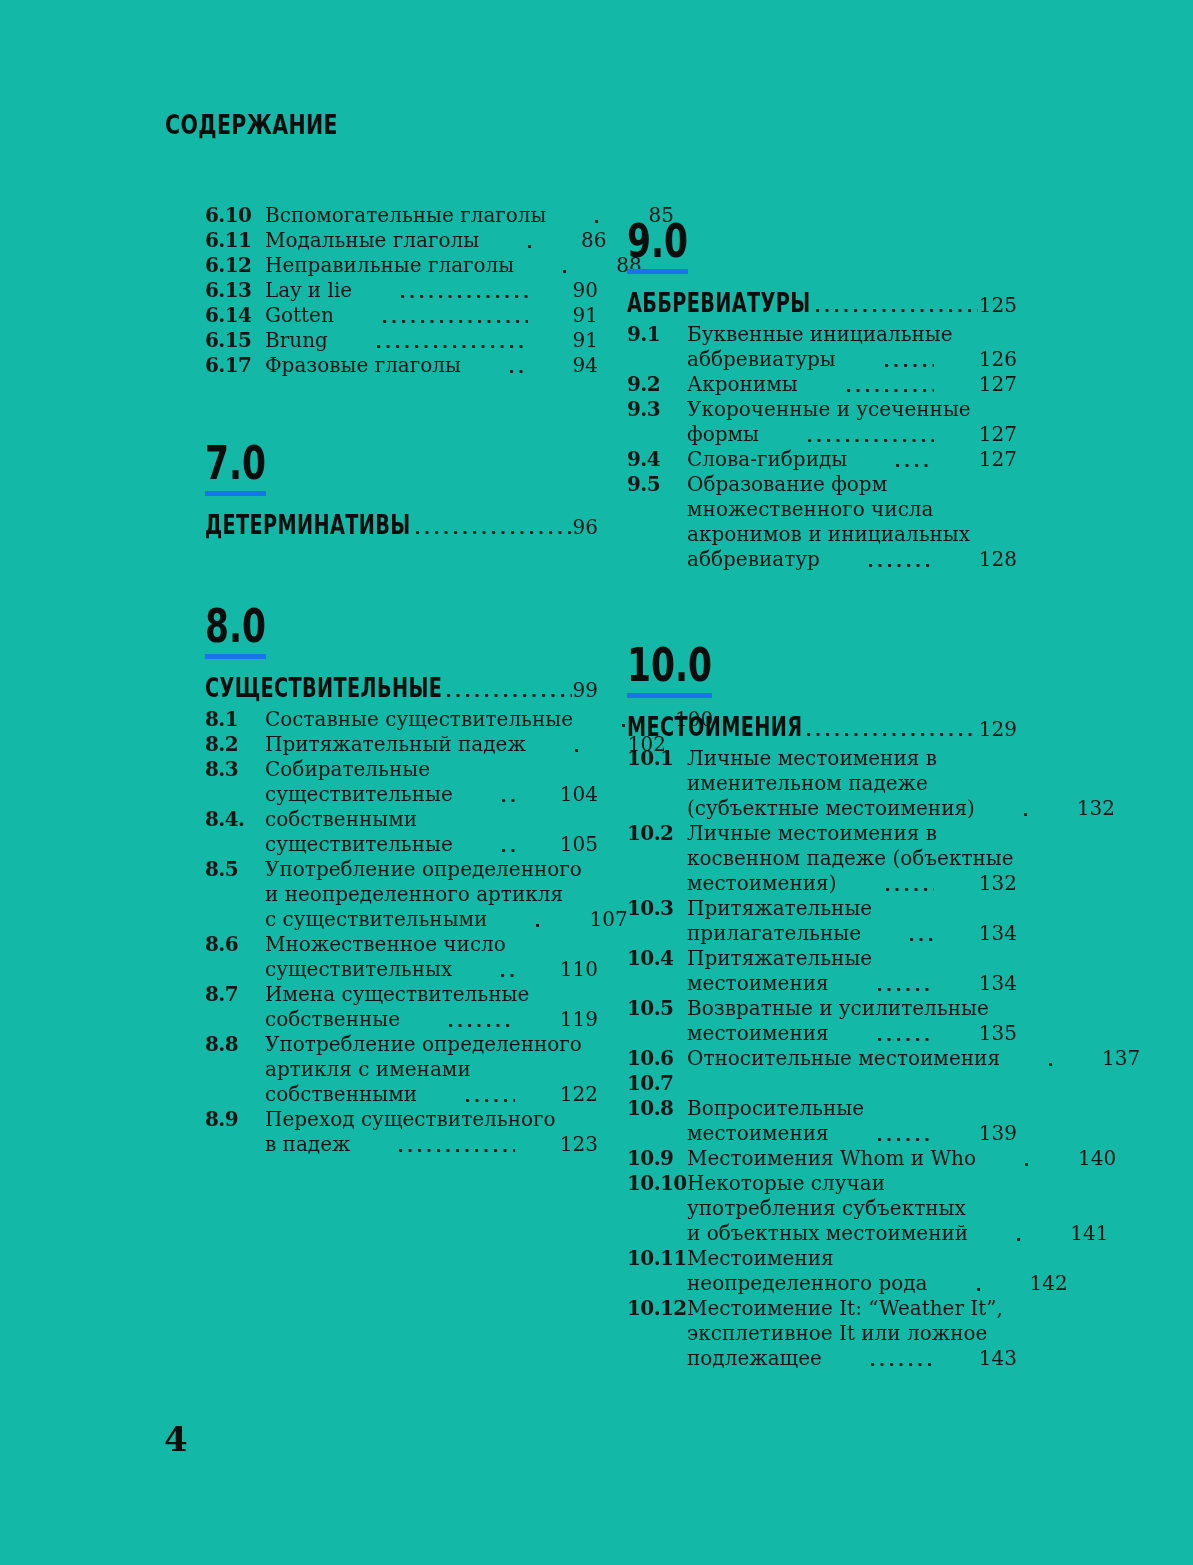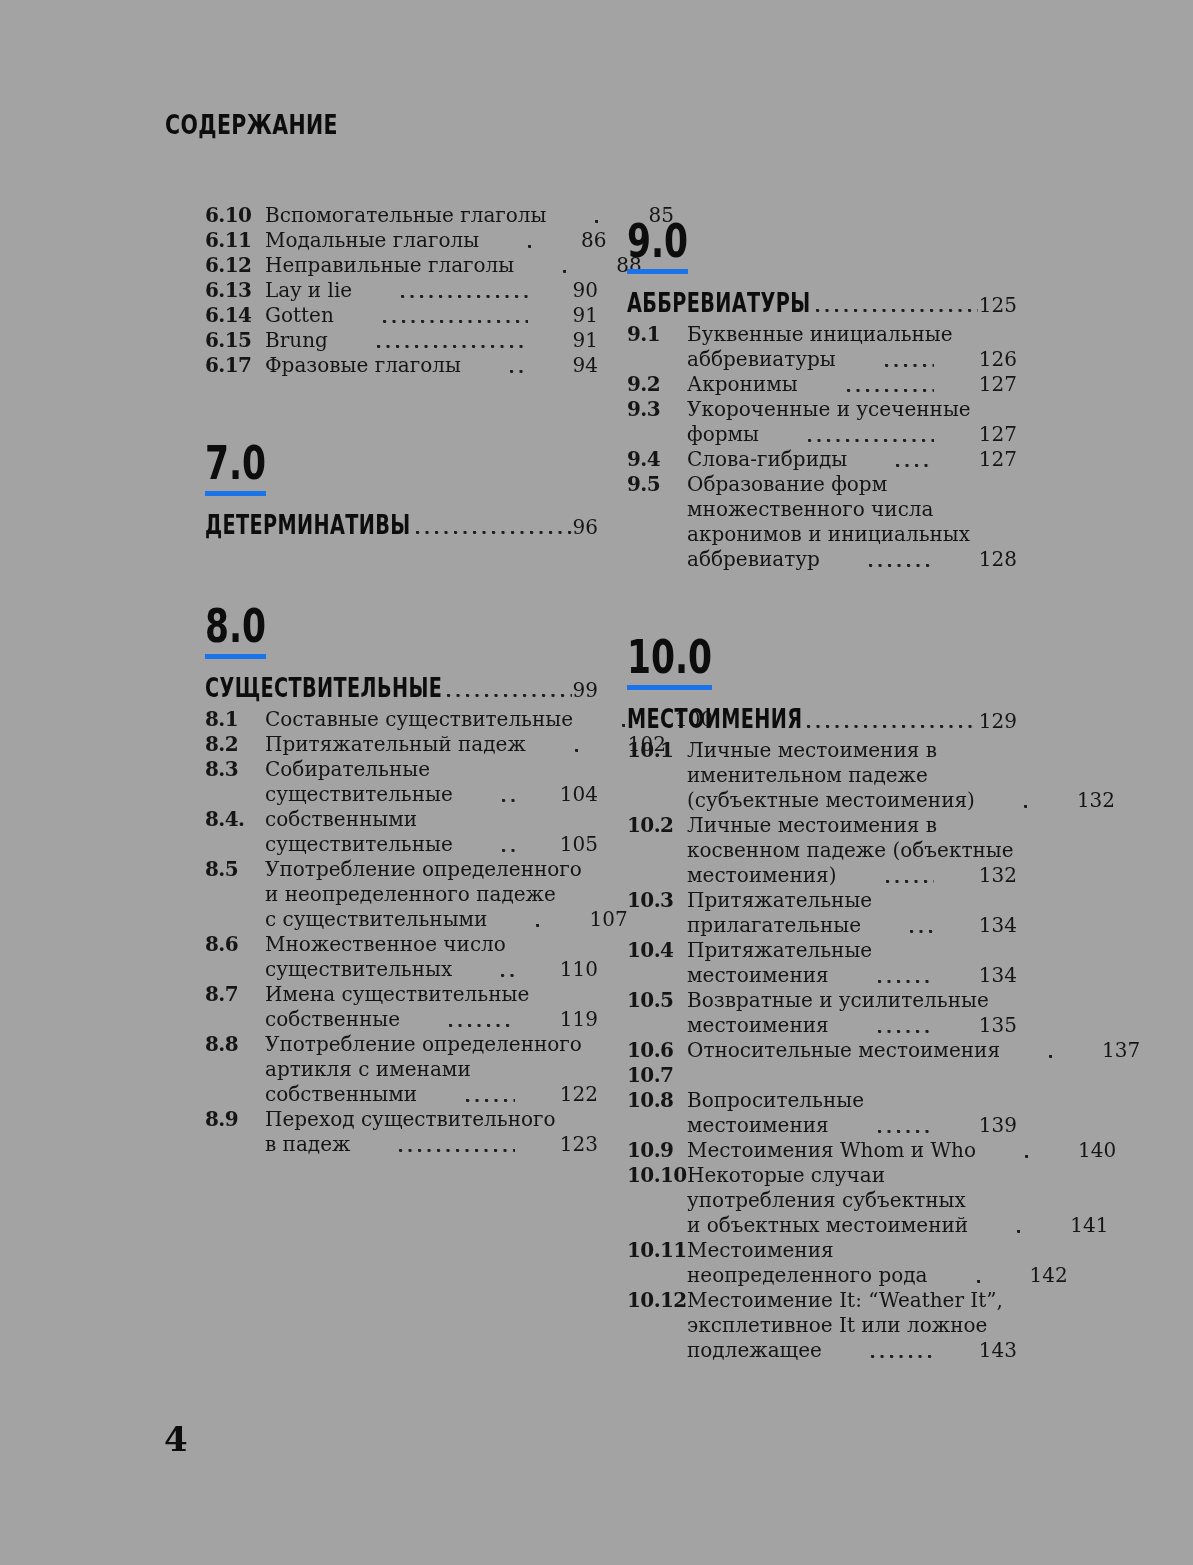--- a/index.html
+++ b/index.html
@@ -1,19 +1,19 @@
 <!DOCTYPE html>
 <html style="--accent: #1a73e8;"><head>
 <meta charset="utf-8">
 <style>
   html,body { margin:0; padding:0; background:#ffffff; }
   .page {
     position:relative;
     width:1193px; height:1565px;
-    background:#a3a3a3;
+    background:#14b8a6;
     font-family:"DejaVu Serif", serif;
     color:#151515;
     overflow:hidden;
   }
 
   
   .doc-header {
     position:absolute; left:165px; top:110px;
     font-family:"DejaVu Sans", sans-serif;
     font-weight:800; font-size:27px; line-height:30px;
@@ -215,21 +215,21 @@
                 <span class="t">существительные</span>
                 <span class="dots"></span>
                 <span class="pagenum">105</span>
               </span>
             </span>
           </div>
           <div class="entry">
             <span class="num">8.5</span>
             <span class="body">
               <span class="line">Употребление определенного</span>
-              <span class="line">и неопределенного падеже</span>
+              <span class="line">и неопределенного артикля</span>
               <span class="line last">
                 <span class="t">с существительными</span>
                 <span class="dots"></span>
                 <span class="pagenum">107</span>
               </span>
             </span>
           </div>
           <div class="entry">
             <span class="num">8.6</span>
             <span class="body">
@@ -333,21 +333,21 @@
               <span class="line">множественного числа</span>
               <span class="line">акронимов и инициальных</span>
               <span class="line last">
                 <span class="t">аббревиатур</span>
                 <span class="dots"></span>
                 <span class="pagenum">128</span>
               </span>
             </span>
           </div>
         </div></div>
-      <div class="section"><div class="sec-num-wrap fit-condensed" style="width: 85.125px;"><span class="sec-num">10.0</span></div><div class="sec-title-row">
+      <div class="section"><div class="sec-num-wrap fit-condensed" style="width: 85.125px; margin-top: 8px;"><span class="sec-num">10.0</span></div><div class="sec-title-row">
           <span class="sec-title-wrap fit-condensed" style="width: 175.38px;"><span class="sec-title">МЕСТОИМЕНИЯ</span></span>
           <span class="dots"></span>
           <span class="pagenum">129</span>
         </div><div class="entries">
           <div class="entry">
             <span class="num">10.1</span>
             <span class="body">
               <span class="line">Личные местоимения в</span>
               <span class="line">именительном падеже</span>
               <span class="line last">

